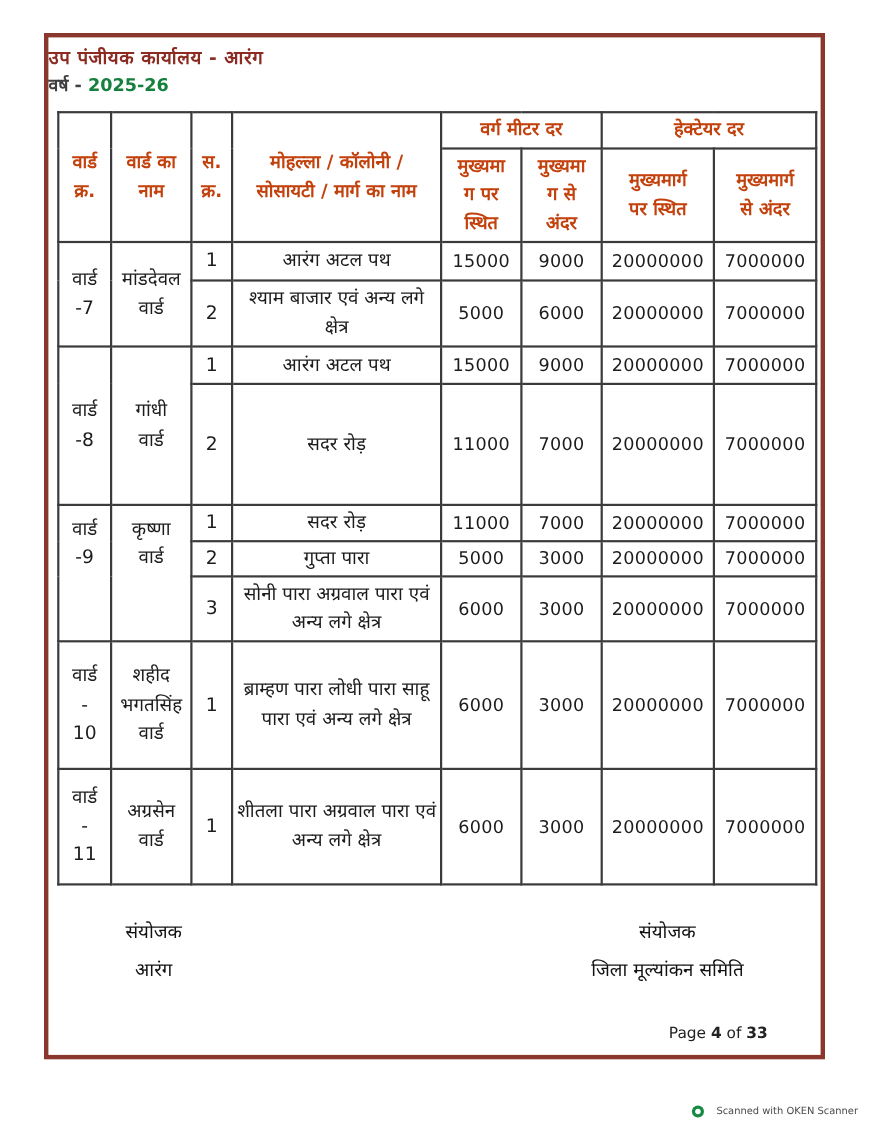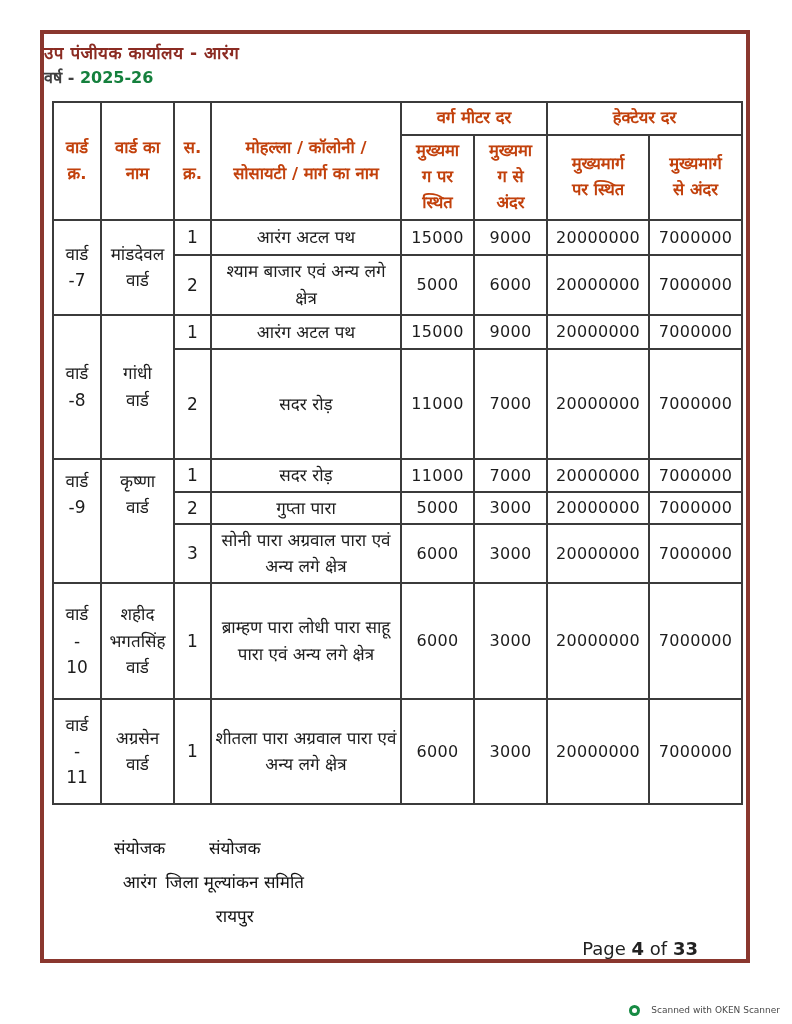--- a/index.html
+++ b/index.html
@@ -57,34 +57,34 @@
   td.num{font-size:16px;letter-spacing:.3px;}
   td.locality{font-size:17px;line-height:1.55;margin-top:40px;}
   tr#r0-0{height:35px;} tr#r0-1{height:60px;}
   tr#r1-0{height:34px;} tr#r1-1{height:110px;}
   tr#r2-0{height:33px;} tr#r2-1{height:30px;} tr#r2-2{height:57px;}
   tr#r3-0{height:116px;}
   tr#r4-0{height:105px;}
   td#wardcell-2-no, td#wardcell-2-name{vertical-align:top;padding-top:8px;}
 
   .signatures{
-    display:flex;
+    display:flex;justify-content:space-between;
     padding:26px 70px 0 70px;
   }
   .sig-block{
     text-align:center;font-size:17px;line-height:2.0;color:#111;
   }
   .page-num{
-    position:absolute;right:48px;bottom:0;
-    font-size:18px;color:#222;
+    position:absolute;right:48px;bottom:11px;
+    font-size:14px;color:#222;
   }
   .page-num b{font-weight:bold;}
   .scanner-note{
     position:absolute;right:12px;bottom:8px;
-    display:flex;gap:11px;
+    display:flex;align-items:center;gap:11px;
     font-size:9px;color:#4a4a4a;padding-left:46px;
   }
   .oken-icon{
     width:11px;height:11px;border-radius:50%;
     background:#168a43;display:inline-block;position:relative;
   }
   .oken-icon:after{
     content:"";position:absolute;left:3px;top:3px;width:5px;height:5px;
     border-radius:50%;background:#fff;
   }
@@ -239,21 +239,20 @@
   </table>
 
   <div class="signatures">
     <div class="sig-block">
       <div>संयोजक</div>
       <div>आरंग</div>
     </div>
     <div class="sig-block">
       <div>संयोजक</div>
       <div>जिला मूल्यांकन समिति</div>
-      <div>रायपुर</div>
     </div>
   </div>
 
   <div class="page-num">
     <span>Page</span>
     <b>4</b>
     <span>of</span>
     <b>33</b>
   </div>
 </div>

